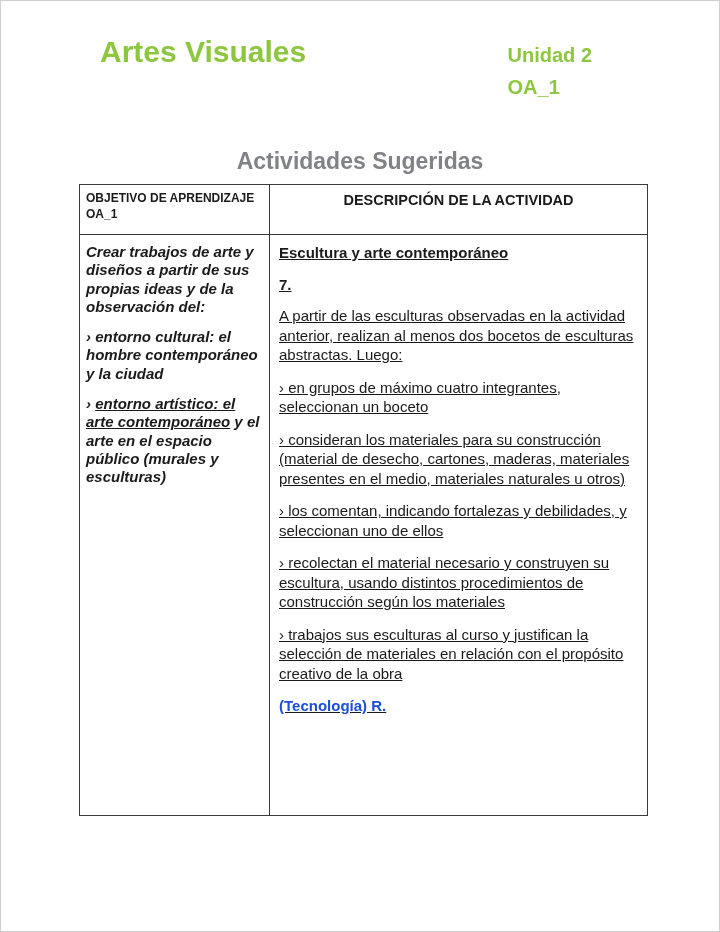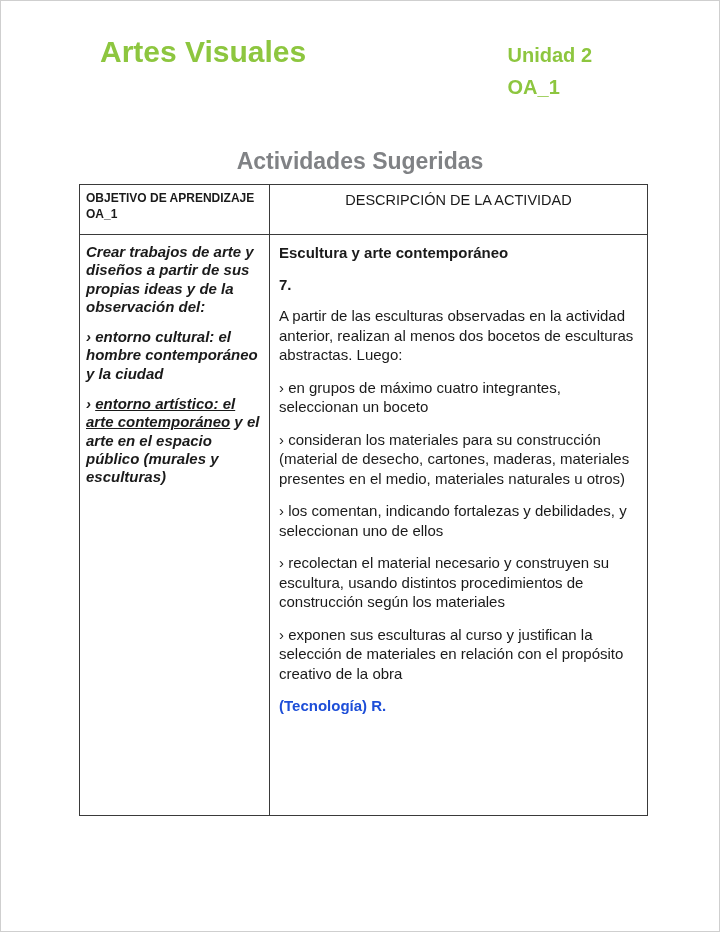--- a/index.html
+++ b/index.html
@@ -92,34 +92,35 @@
     padding: 6px 6px 6px 6px;
     font-size: 12px;
     font-weight: bold;
     height: 50px;
     line-height: 1.3;
   }
   th.desc-header {
     text-align: center;
     padding: 6px 8px;
     font-size: 14.5px;
-    font-weight: normal;
+    font-weight: bold;
     height: 50px;
     line-height: 1.3;
   }
 
   td.obj-cell {
     padding: 8px 5px 8px 6px;
     font-weight: bold;
     line-height: 1.22;
     font-style: italic;
   }
   td.desc-cell {
     padding: 8px 8px 8px 9px;
     line-height: 1.3;
+    text-decoration: underline;
   }
 
   .obj-par { margin-bottom: 12px; }
   .obj-par:last-child { margin-bottom: 0; }
   .underline { text-decoration: underline; }
 
   .desc-heading {
     font-weight: bold;
     margin-bottom: 12px;
   }
@@ -170,20 +171,20 @@
           <p class="obj-par"><span>› </span><span class="underline">entorno artístico: el arte contemporáneo</span><span> y el arte en el espacio público (murales y esculturas)</span></p>
         </td>
         <td class="desc-cell">
           <p class="desc-heading">Escultura y arte contemporáneo</p>
           <p class="desc-number">7.</p>
           <p class="desc-par">A partir de las esculturas observadas en la actividad anterior, realizan al menos dos bocetos de esculturas abstractas. Luego:</p>
           <p class="desc-par">› en grupos de máximo cuatro integrantes, seleccionan un boceto</p>
           <p class="desc-par">› consideran los materiales para su construcción (material de desecho, cartones, maderas, materiales presentes en el medio, materiales naturales u otros)</p>
           <p class="desc-par">› los comentan, indicando fortalezas y debilidades, y seleccionan uno de ellos</p>
           <p class="desc-par">› recolectan el material necesario y construyen su escultura, usando distintos procedimientos de construcción según los materiales</p>
-          <p class="desc-par">› exponen sus esculturas al curso y justifican la selección de materiales en relación con el propósito creativo de la obra</p>
+          <p class="desc-par">› trabajos sus esculturas al curso y justifican la selección de materiales en relación con el propósito creativo de la obra</p>
           <p class="desc-footer">(Tecnología) R.</p>
         </td>
       </tr>
     </tbody>
   </table>
 
 </div>
 
 </body></html>

